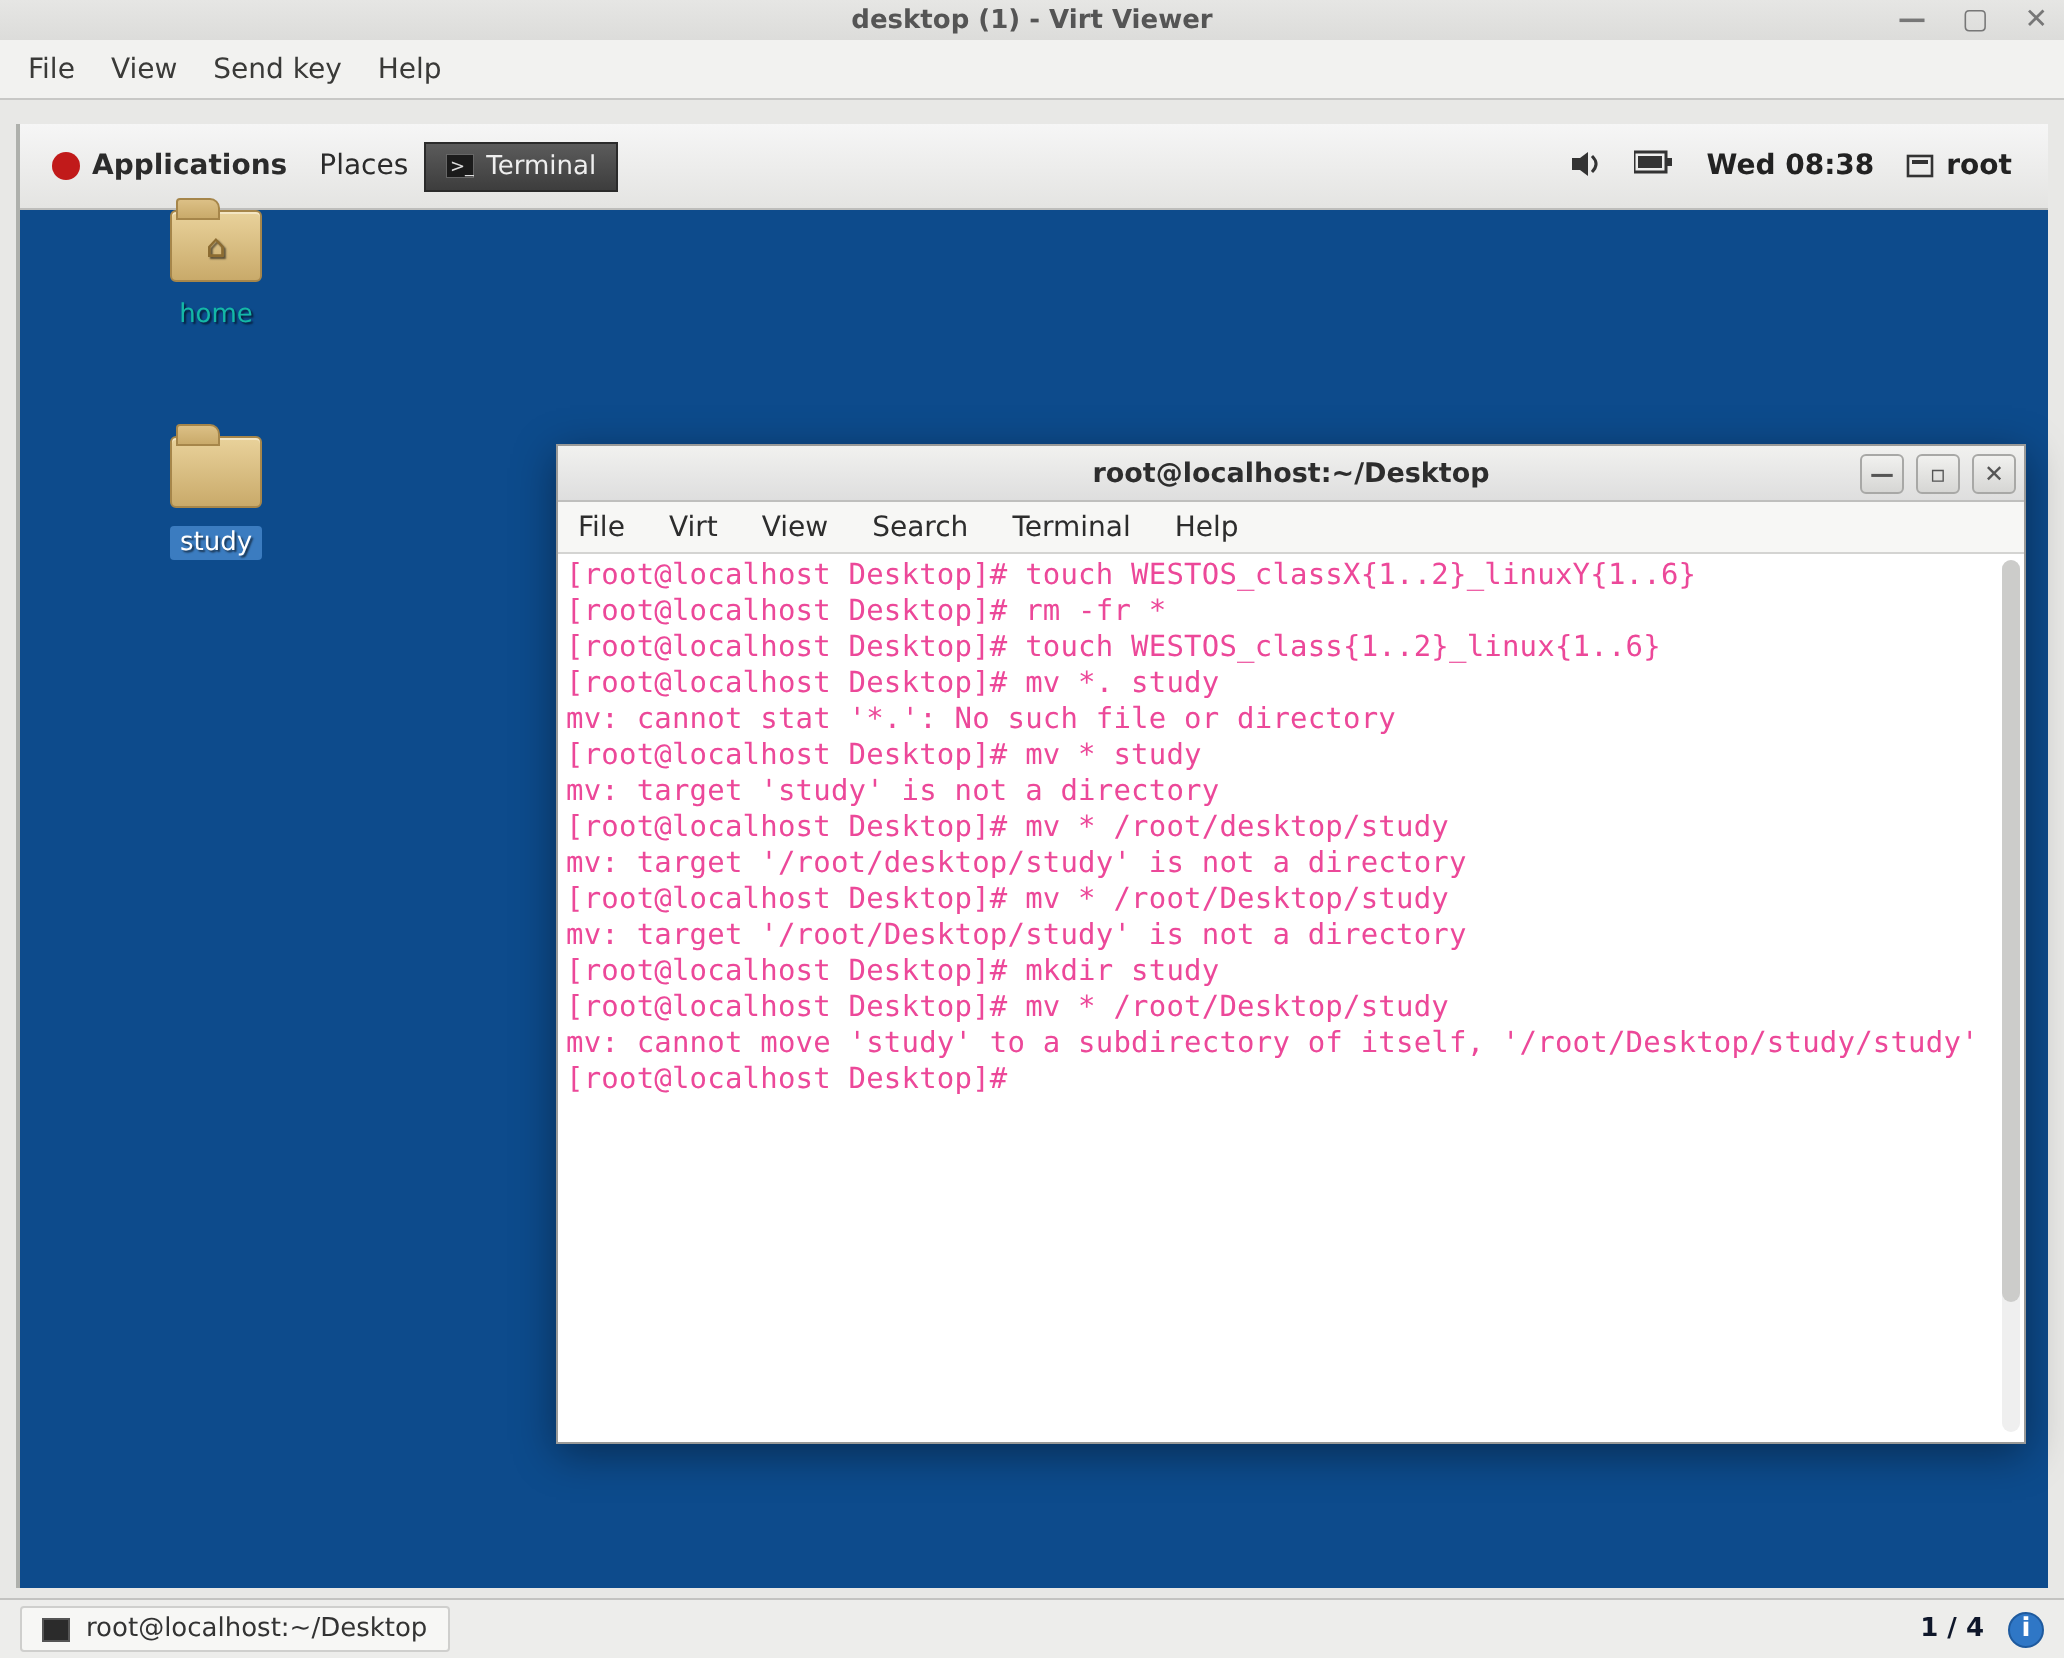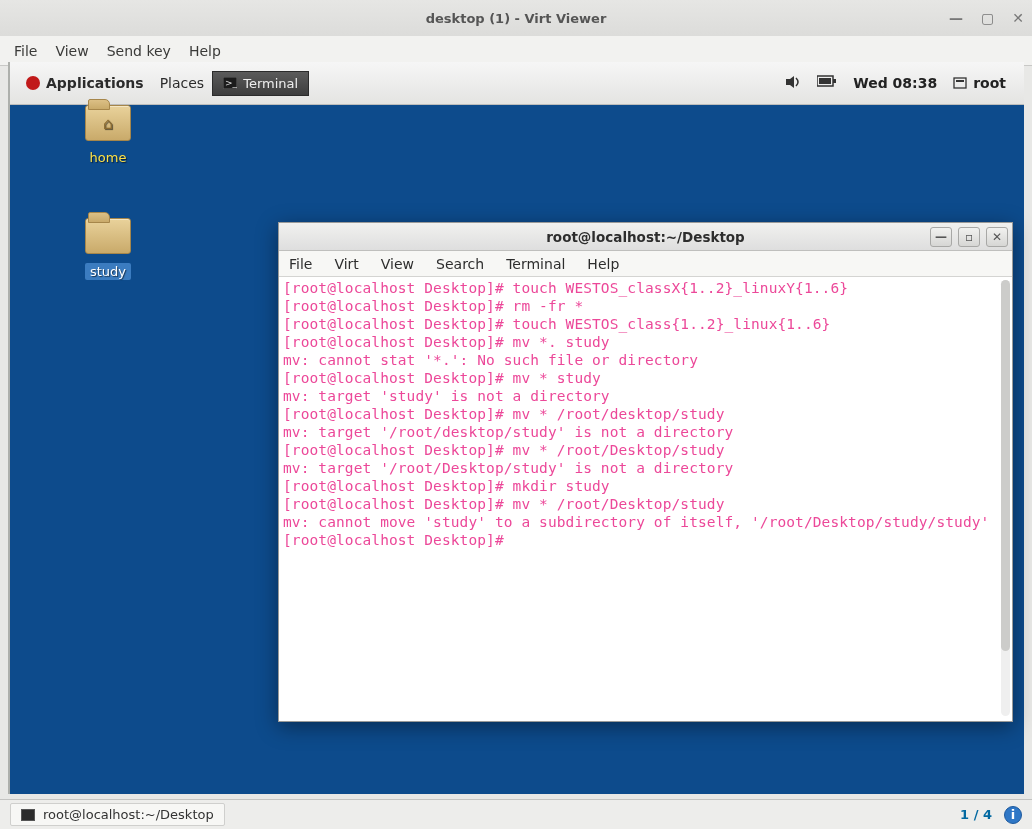--- a/index.html
+++ b/index.html
@@ -7,21 +7,21 @@
   width: 1032px;
   height: 829px;
   font-family: "DejaVu Sans", "Liberation Sans", sans-serif;
   background: #e8e8e6;
   overflow: hidden;
   position: relative;
 }
 
 
 .host-titlebar {
-  height: 36px;
+  height: 20px;
   background: linear-gradient(#e6e6e4, #dcdcda);
   display: flex;
   align-items: center;
   justify-content: center;
   position: relative;
   color: #555;
   font-weight: bold;
   font-size: 13px;
 }
 .host-titlebar .winbtns {
@@ -135,21 +135,21 @@
   border:1px solid #707070;
   border-radius: 5px 5px 2px 2px;
 }
 .trashcan .lines{
   position:absolute; top:6px; left:5px; right:5px; bottom:4px;
   background: repeating-linear-gradient(90deg,#8f8f8f 0,#8f8f8f 1px,transparent 1px,transparent 5px);
 }
 .deskicon.selected .name{
   background:#3b7cc0; padding:1px 5px; border-radius:2px;
 }
-.deskicon .name{ color:#fde047; }
+.deskicon .name{ color:#14b8a6; }
 
 
 .termwin{
   position:absolute;
   top: 160px;
   left: 268px;
   width: 735px;
   height: 500px;
   background:#fff;
   border:1px solid #9a9a98;
@@ -227,21 +227,21 @@
   background:#f7f7f5;
   border:1px solid #cfcfcd;
   padding:3px 10px;
   font-size:13px; color:#333;
   border-radius:2px;
 }
 .host-taskbar .task .miniterm{
   width:14px; height:12px; background:#2b2b2b; border:1px solid #555;
 }
 .host-taskbar .spacer{flex:1;}
-.host-taskbar .pager{ font-size:13px; font-weight:bold; color:#0369a1; margin-right:12px;}
+.host-taskbar .pager{ font-size:13px; font-weight:bold; color:#0f172a; margin-right:12px;}
 .host-taskbar .info{
   width:18px; height:18px; border-radius:50%;
   background:#2f77c6; color:#fff;
   display:flex; align-items:center; justify-content:center;
   font-weight:bold; font-size:13px;
   border:1px solid #1e5a9e;
 }
 
 svg { display:block; }
 </style>

